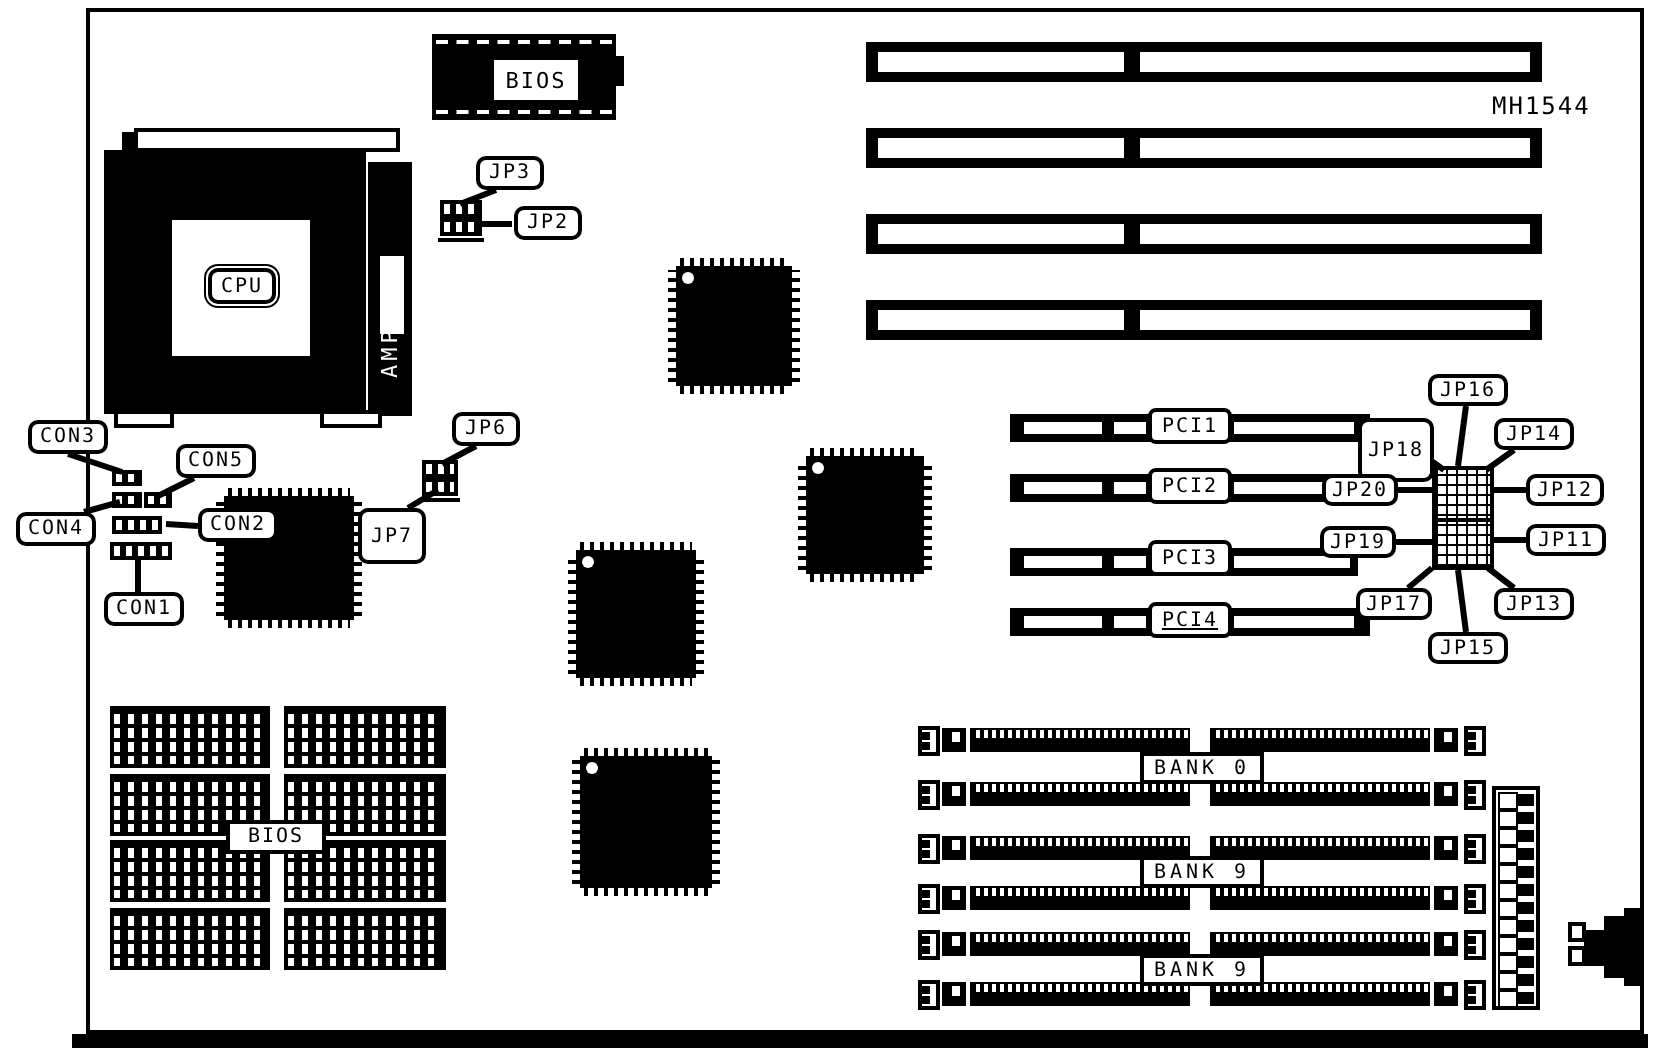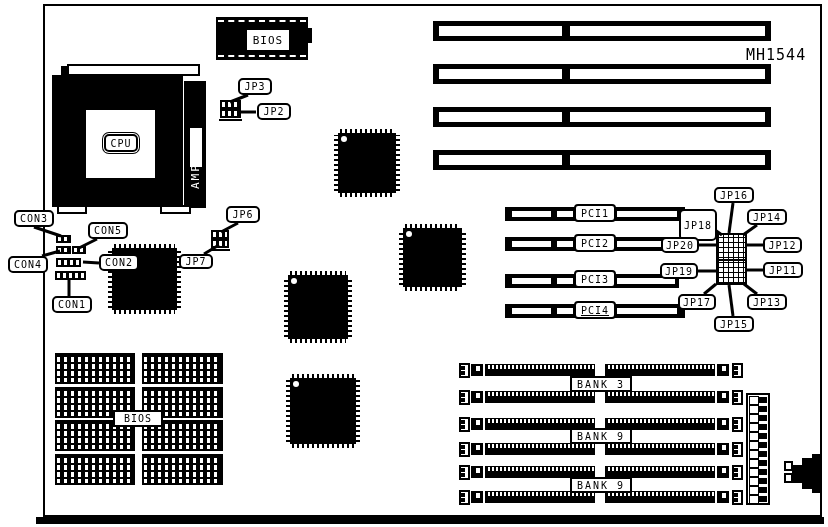--- a/index.html
+++ b/index.html
@@ -56,21 +56,21 @@
   .bracket i{position:absolute;left:3px;top:2px;width:6px;height:7px;background:#fff;
              border-left:2px solid #000;border-bottom:2px solid #000;box-sizing:border-box;}
   
   .power{position:absolute;left:746px;top:393px;width:24px;height:112px;border:2px solid #000;box-sizing:border-box;background:#fff;}
   .pw-l{position:absolute;left:1px;top:1px;width:8px;height:106px;border:1px solid #000;
         background-image:repeating-linear-gradient(0deg,transparent 0 7px,#000 7px 9px);}
   .pw-r{position:absolute;left:11px;top:1px;width:8px;height:106px;
         background-image:repeating-linear-gradient(0deg,#000 0 6px,transparent 6px 9px);}
   .whitebox{position:absolute;background:#fff;border:2px solid #000;box-sizing:border-box;}
   .pointers{position:absolute;left:0;top:0;z-index:20;}
-  .lbl-sm{font-size:15px;padding-left:48px;}
+  .lbl-sm{font-size:12px;padding-left:48px;}
 </style>
 </head>
 <body>
 
 <div class="stage">
 
   <div class="outline"></div>
   <div class="bottombar"></div>
 
   <div class="isa" style="left:433px;top:21px;">
@@ -114,21 +114,21 @@
   <div class="pinrow" style="left:220px;top:100px;width:21px;height:9px;"></div>
   <div class="pinrow" style="left:220px;top:109px;width:21px;height:9px;"></div>
   <div class="bar" style="left:219px;top:119px;width:23px;height:2px;"></div>
   <div class="callout" style="left:238px;top:78px;width:34px;height:17px;">JP3</div>
   <div class="callout" style="left:257px;top:103px;width:34px;height:17px;">JP2</div>
 
   <div class="pinrow" style="left:211px;top:230px;width:18px;height:9px;"></div>
   <div class="pinrow" style="left:211px;top:239px;width:18px;height:9px;"></div>
   <div class="bar" style="left:209px;top:249px;width:21px;height:2px;"></div>
   <div class="callout" style="left:226px;top:206px;width:34px;height:17px;">JP6</div>
-  <div class="callout" style="left:179px;top:254px;width:34px;height:15px;">JP7</div>
+  <div class="callout" style="left:179px;top:254px;width:34px;height:28px;">JP7</div>
 
   <div class="pinrow" style="left:56px;top:235px;width:15px;height:8px;"></div>
   <div class="pinrow" style="left:56px;top:246px;width:15px;height:8px;"></div>
   <div class="pinrow" style="left:72px;top:246px;width:14px;height:8px;"></div>
   <div class="pinrow" style="left:56px;top:258px;width:25px;height:9px;"></div>
   <div class="pinrow" style="left:55px;top:271px;width:31px;height:9px;"></div>
   <div class="callout" style="left:14px;top:210px;width:40px;height:17px;">CON3</div>
   <div class="callout" style="left:88px;top:222px;width:40px;height:17px;">CON5</div>
   <div class="callout" style="left:8px;top:256px;width:40px;height:17px;">CON4</div>
   <div class="callout" style="left:99px;top:254px;width:40px;height:17px;text-align:center;">CON2</div>
@@ -288,21 +288,21 @@
     <div class="bracket" style="left:12px;">
         <i></i>
       </div>
     <div class="toothbar" style="left:26px;width:110px;"></div>
     <div class="toothbar" style="left:146px;width:110px;"></div>
     <div class="bracket" style="left:258px;">
         <i></i>
       </div>
     <div class="endcap" style="left:273px;"></div>
   </div>
-  <div class="callout plain" style="left:570px;top:376px;width:62px;height:16px;letter-spacing:2px;z-index:31;">BANK 3</div>
+  <div class="callout plain" style="left:570px;top:376px;width:62px;height:16px;letter-spacing:2px;z-index:31;">BANK 0</div>
   <div class="callout plain" style="left:570px;top:428px;width:62px;height:16px;letter-spacing:2px;z-index:31;">BANK 9</div>
   <div class="callout plain" style="left:570px;top:477px;width:62px;height:16px;letter-spacing:2px;z-index:31;">BANK 9</div>
 
   <div class="power">
     <div class="pw-l"></div>
     <div class="pw-r"></div>
   </div>
 
   <div class="bar" style="left:812px;top:454px;width:10px;height:39px;"></div>
   <div class="bar" style="left:802px;top:458px;width:10px;height:31px;"></div>

